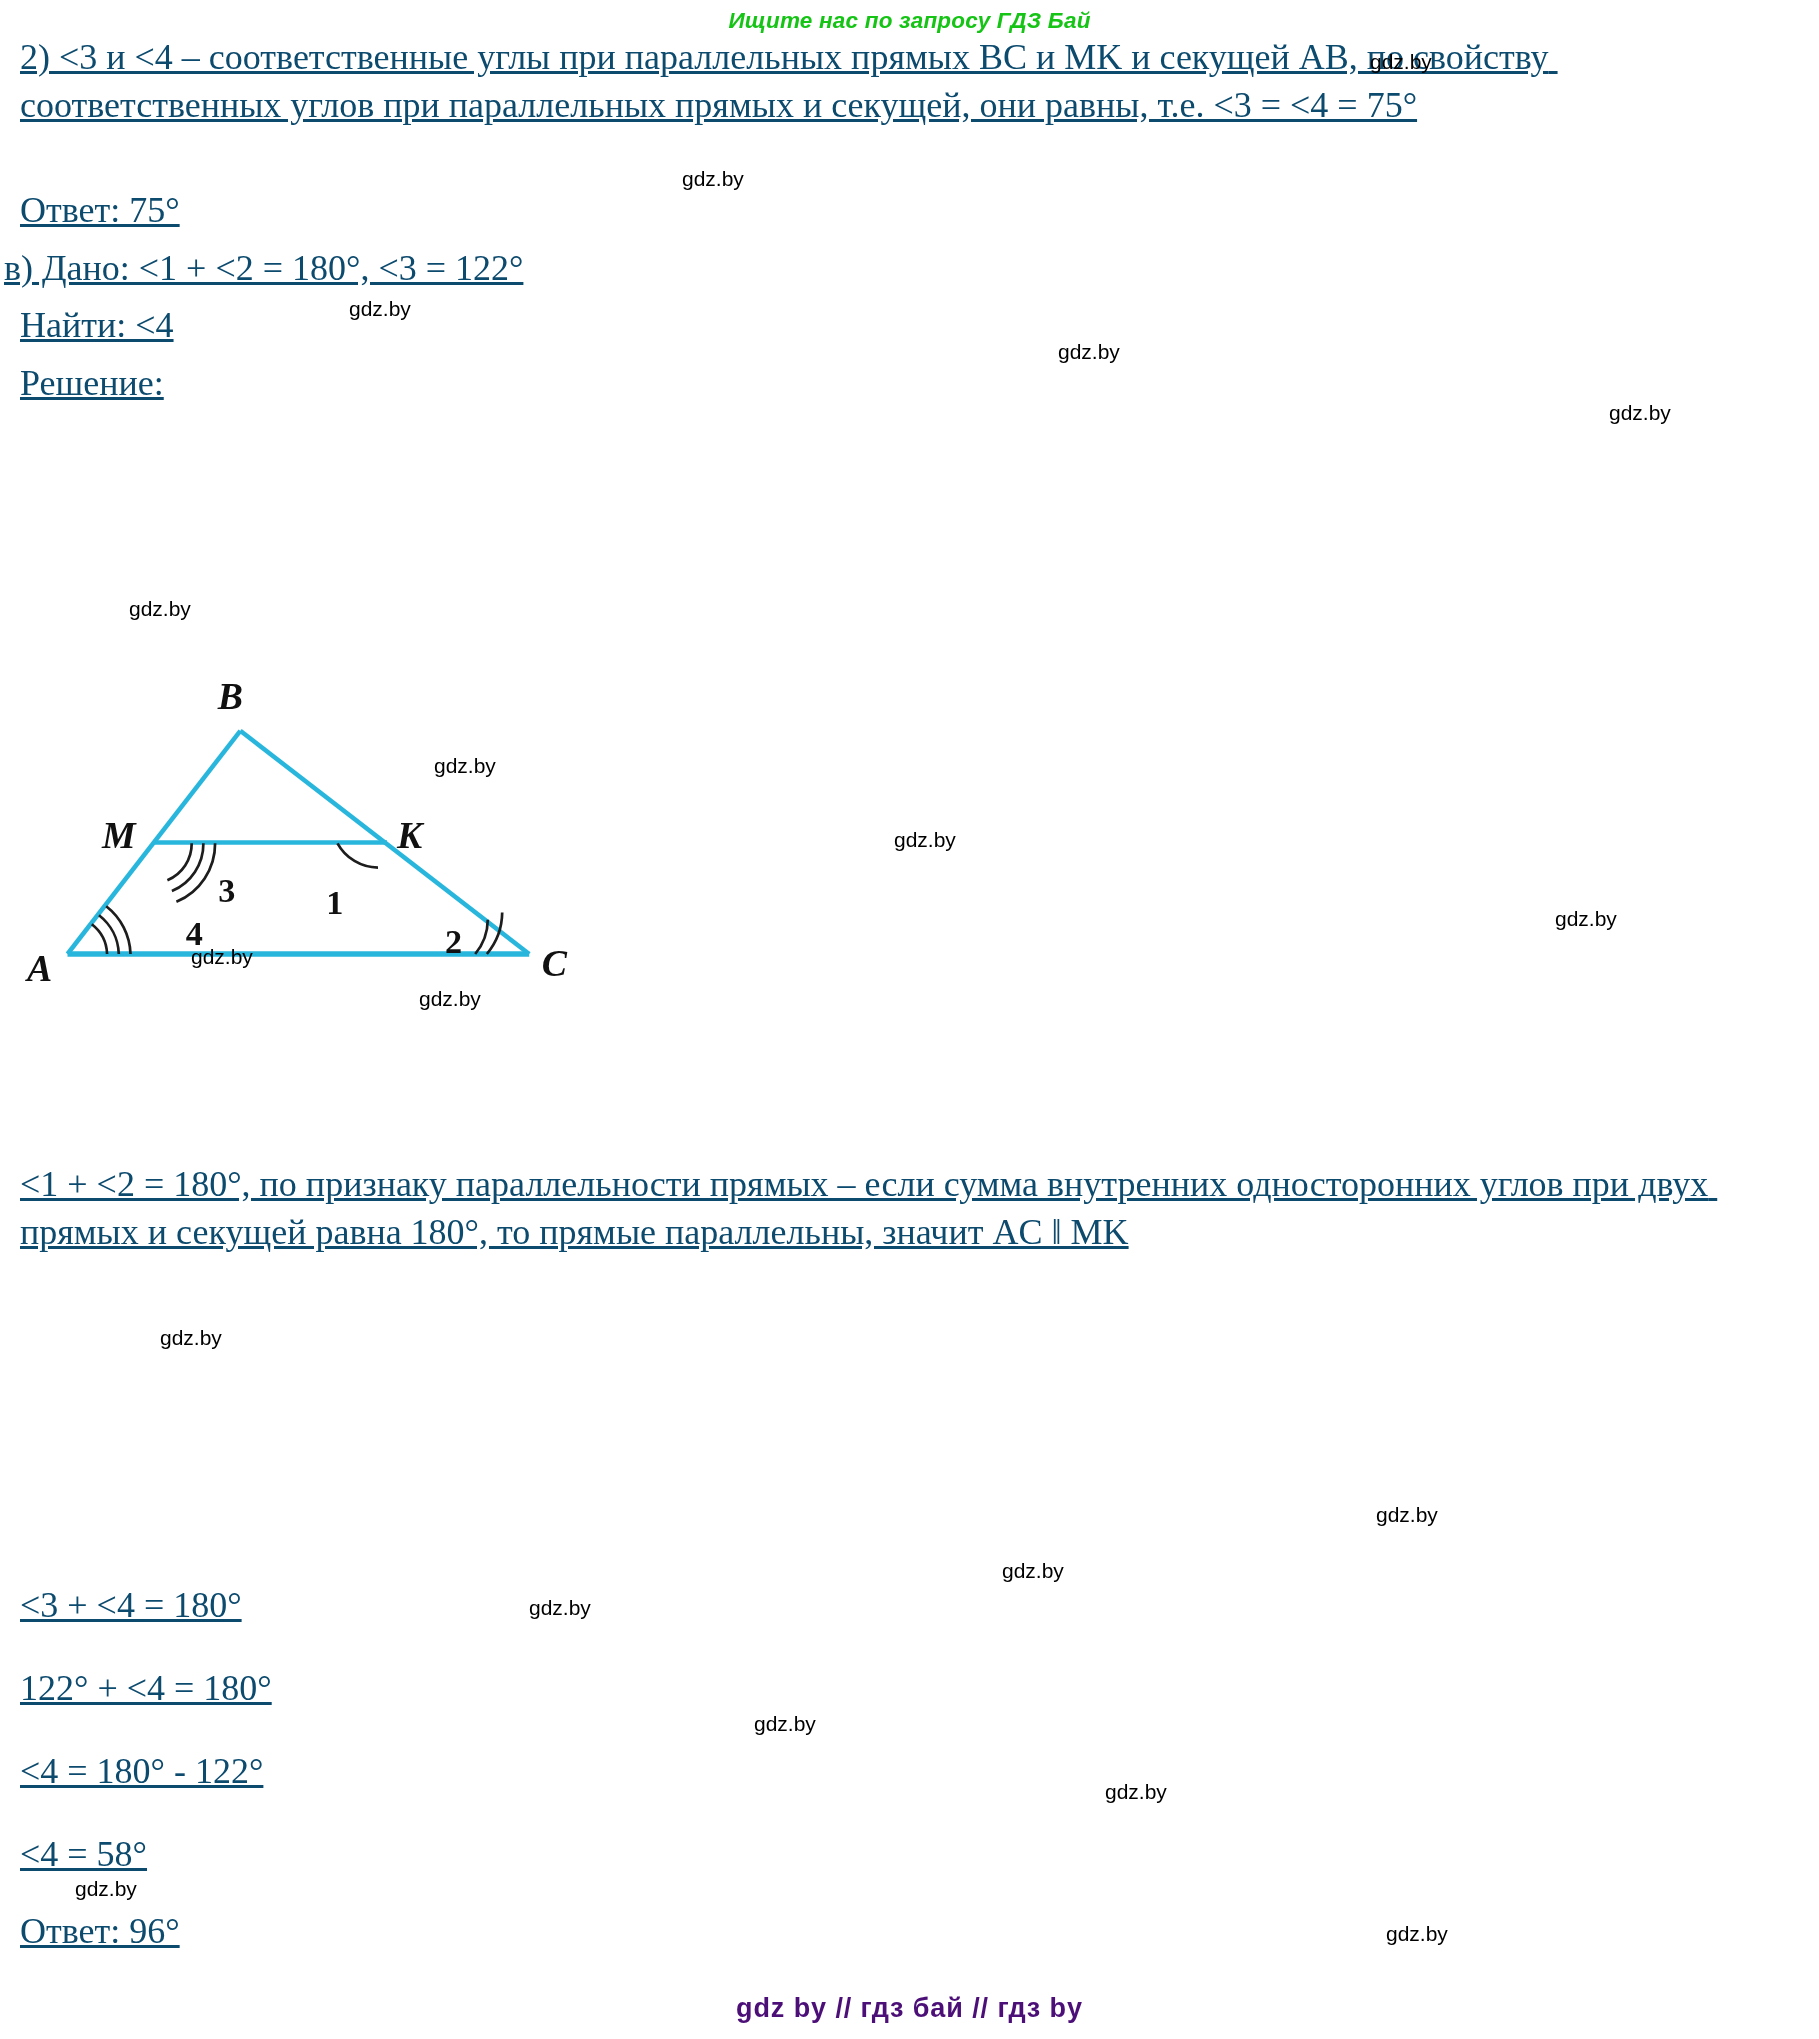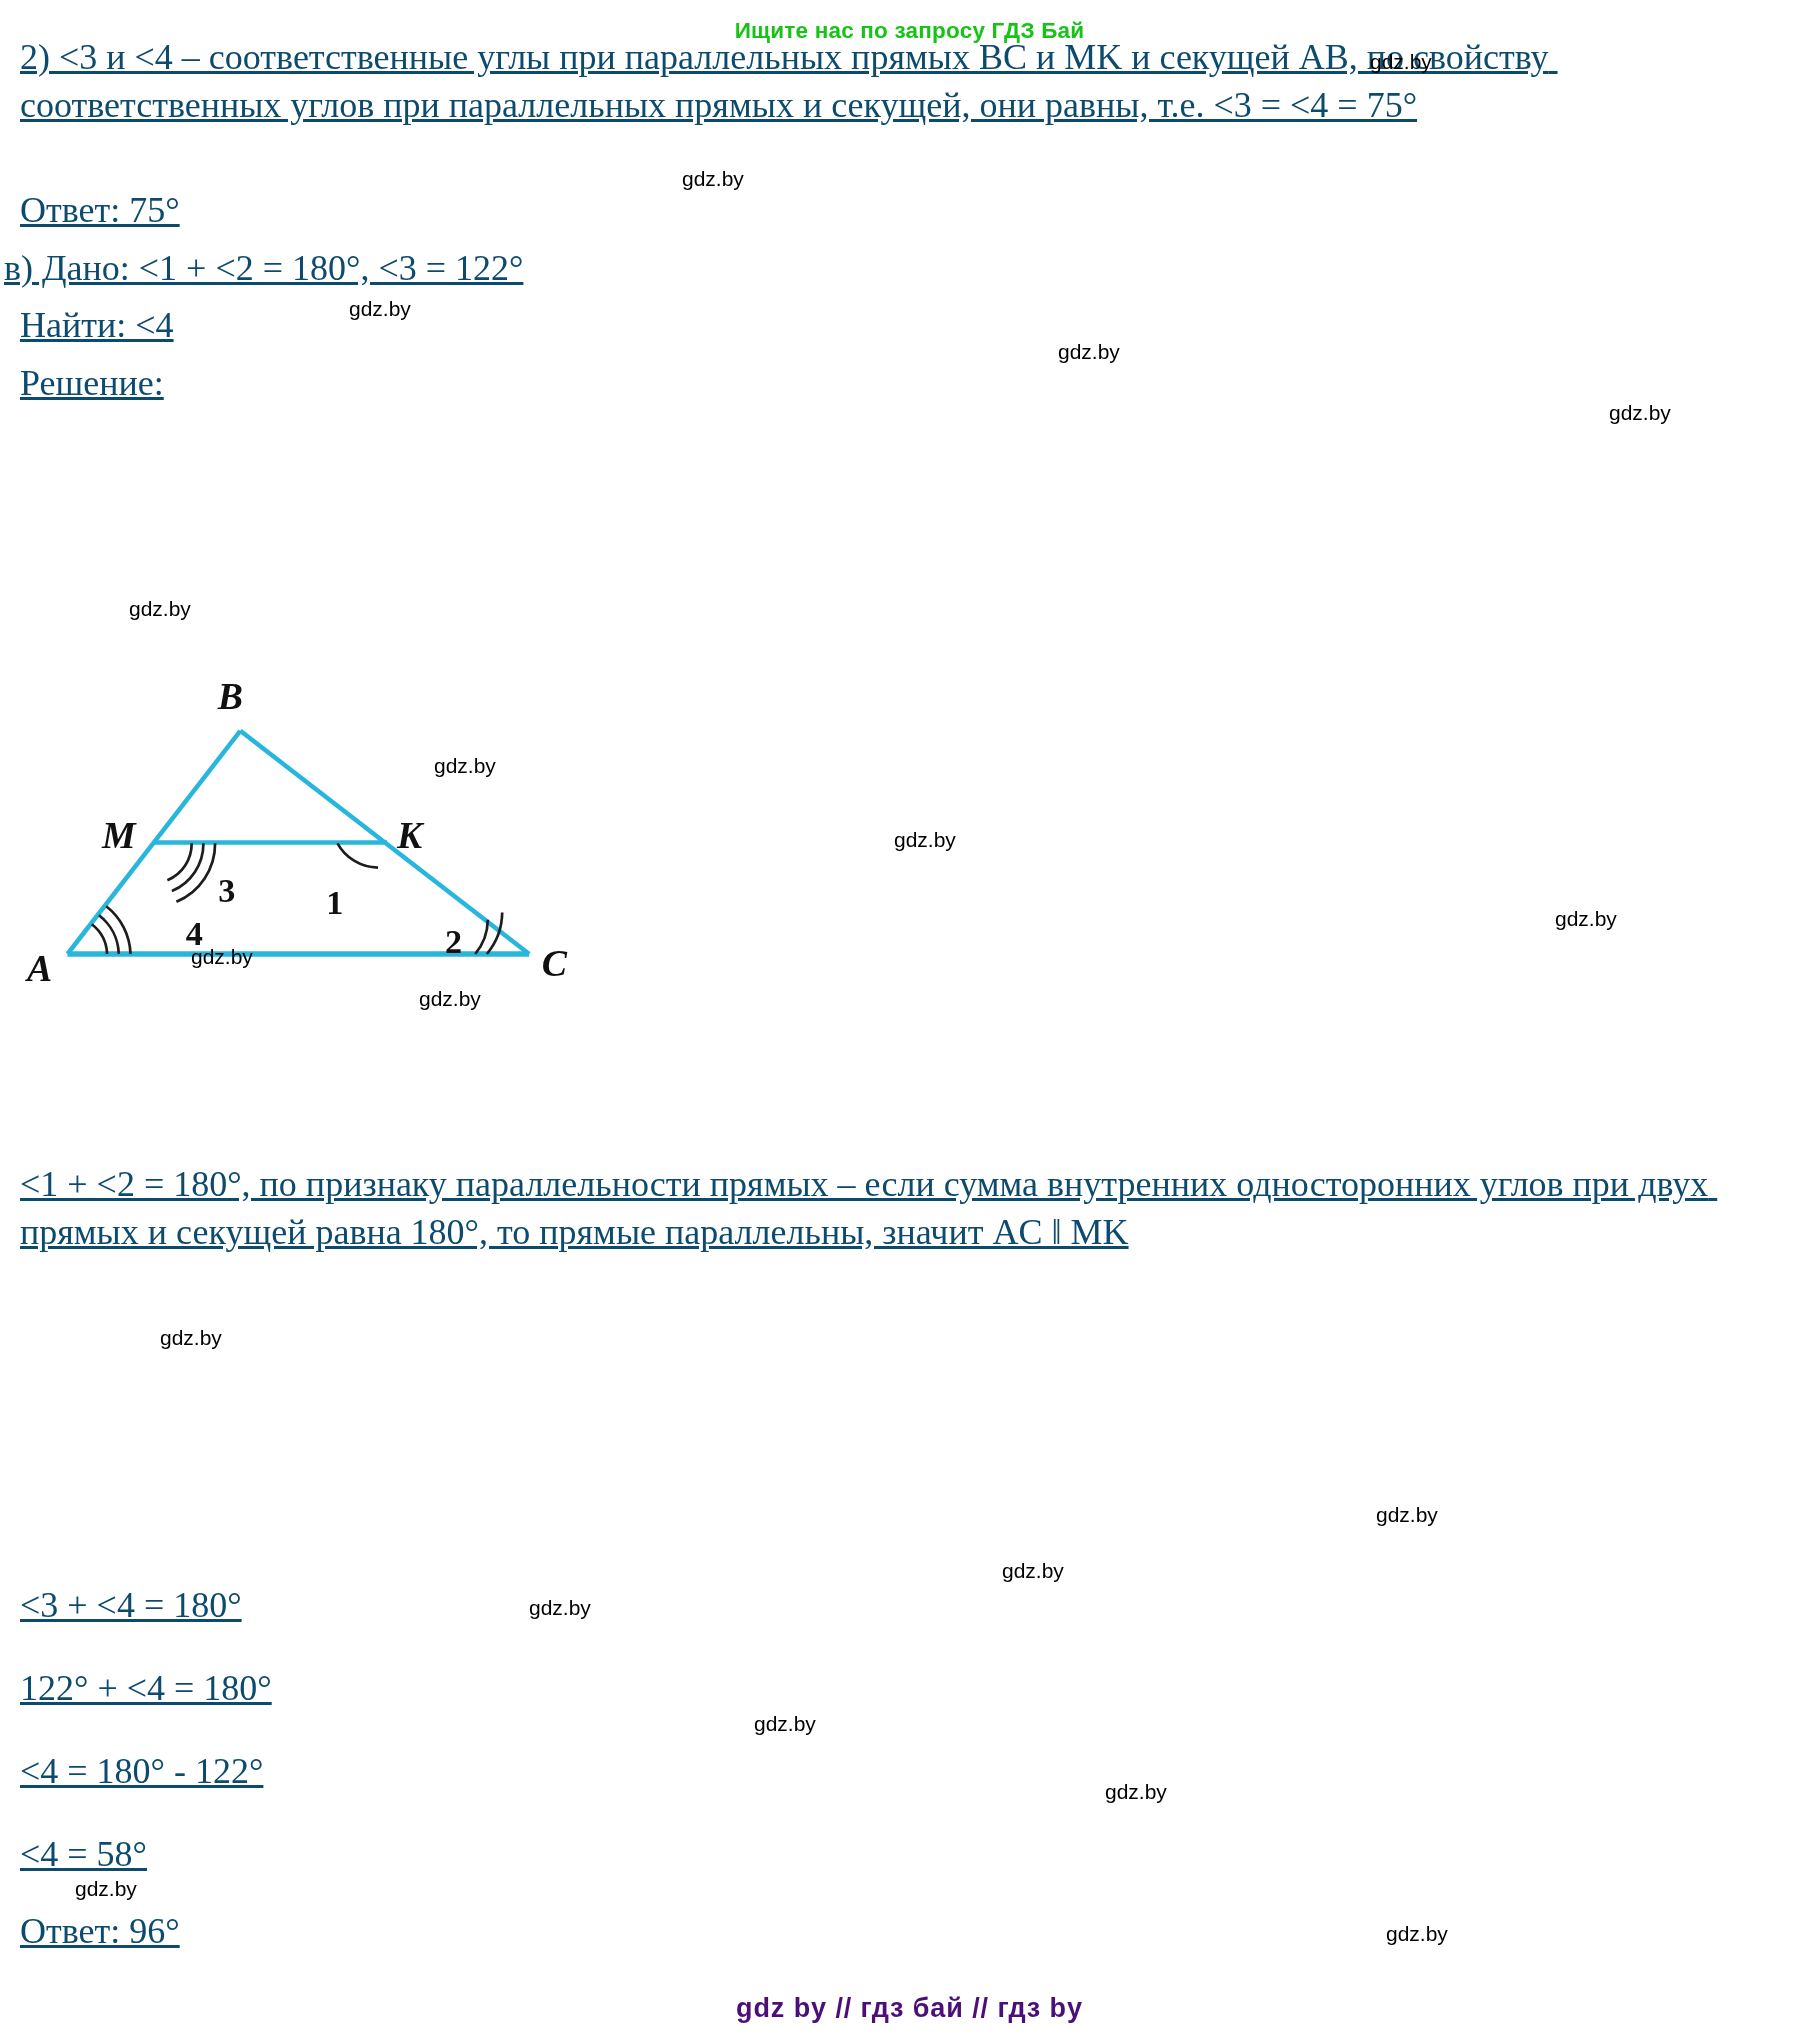--- a/index.html
+++ b/index.html
@@ -16,29 +16,30 @@
     position: relative;
     width: 1819px;
     height: 2040px;
     overflow: hidden;
     background: #ffffff;
   }
 
   
   .promo-header {
     position: absolute;
-    top: 18px;
+    top: 8px;
     left: 0;
     width: 100%;
     text-align: center;
     font-family: "Liberation Sans", "DejaVu Sans", sans-serif;
     font-weight: bold;
     font-size: 22.5px;
     color: #16c416;
     letter-spacing: 0.2px;
+    font-style: italic;
   }
   .promo-footer {
     position: absolute;
     bottom: 16px;
     left: 0;
     width: 100%;
     text-align: center;
     font-family: "Liberation Sans", "DejaVu Sans", sans-serif;
     font-weight: bold;
     font-size: 27px;

